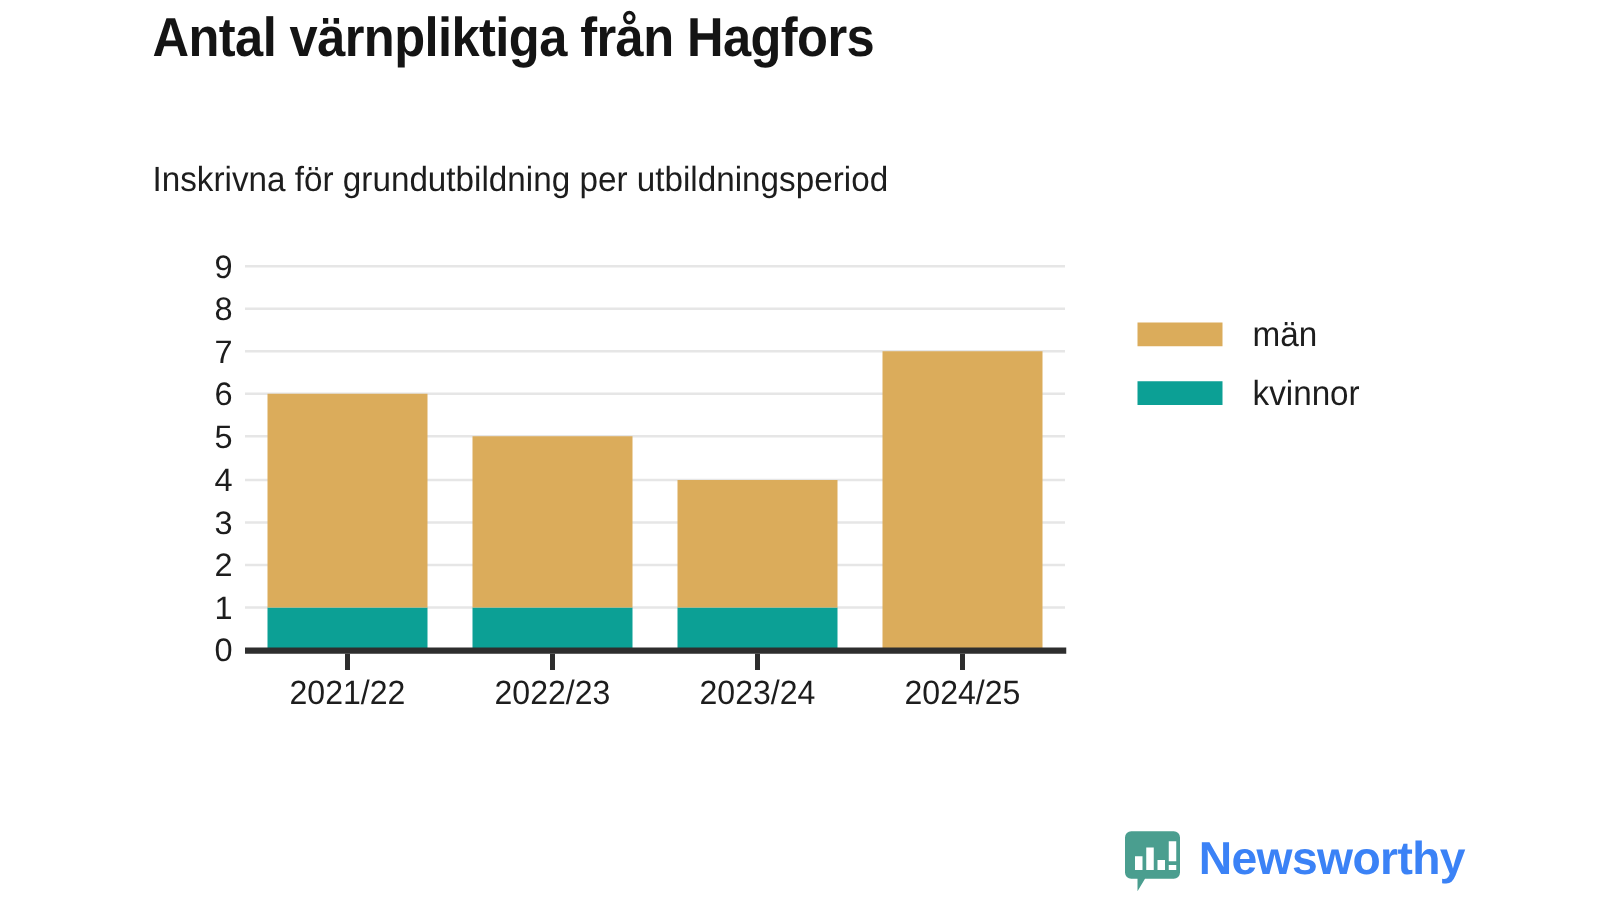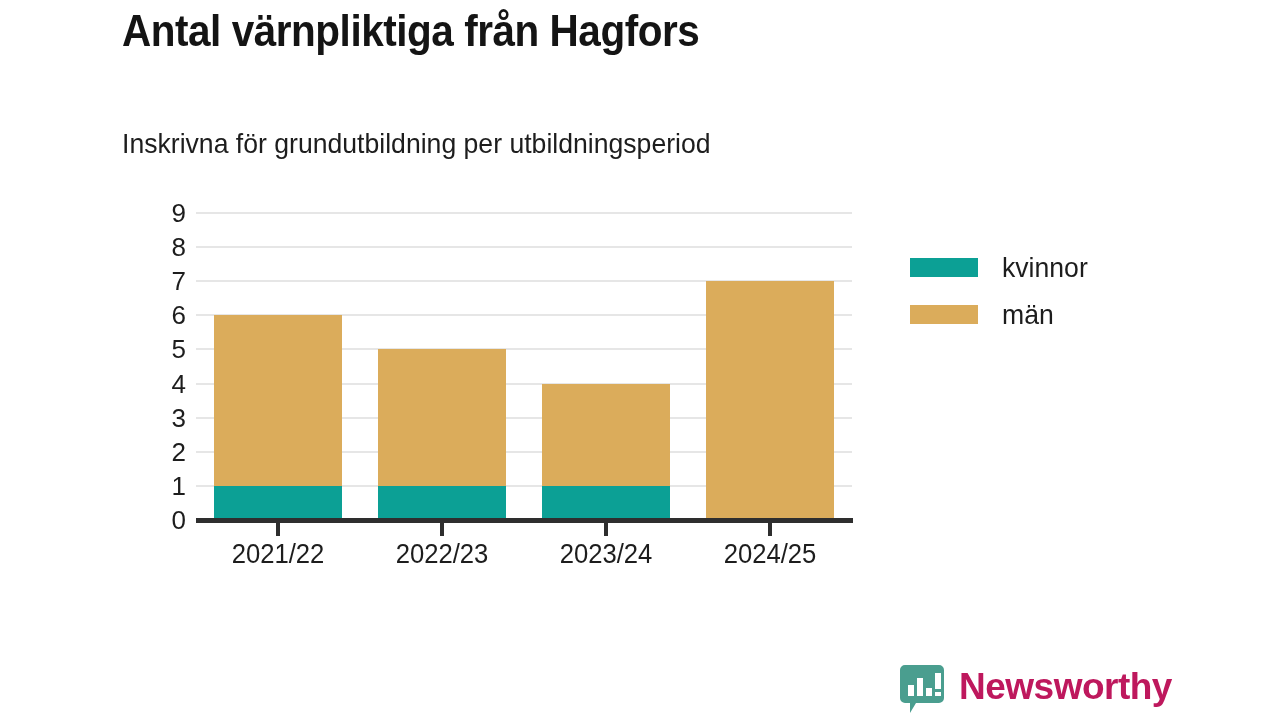--- a/index.html
+++ b/index.html
@@ -155,21 +155,21 @@
   }
   #logo-mark {
     width: 46px;
     height: 50px;
     flex: 0 0 auto;
   }
   #logo-wordmark {
     margin-left: 14px;
     font-size: 37px;
     font-weight: bold;
-    color: #be185d;
+    color: #3b82f6;
     letter-spacing: -0.5px;
     line-height: 1;
     white-space: nowrap;
     transform: translateY(-3px);
   }
 </style>
 </head>
 <body>
 
 <div id="chart-title">Antal värnpliktiga från Hagfors</div>
@@ -223,26 +223,26 @@
     <div class="x-tick" style="left: 440px; background: rgb(46, 46, 46);"></div>
     <div class="x-tick-label" style="left: 362px; color: rgb(29, 29, 29);">2022/23</div>
     <div class="x-tick" style="left: 604px; background: rgb(46, 46, 46);"></div>
     <div class="x-tick-label" style="left: 526px; color: rgb(29, 29, 29);">2023/24</div>
     <div class="x-tick" style="left: 768px; background: rgb(46, 46, 46);"></div>
     <div class="x-tick-label" style="left: 690px; color: rgb(29, 29, 29);">2024/25</div>
   </div>
 
 <div id="legend">
     <div class="legend-row">
+      <span class="legend-swatch" style="background: rgb(219, 172, 91);"></span>
+      <span class="legend-label" style="color: rgb(29, 29, 29);">män</span>
+    </div>
+    <div class="legend-row">
       <span class="legend-swatch" style="background: rgb(12, 160, 149);"></span>
       <span class="legend-label" style="color: rgb(29, 29, 29);">kvinnor</span>
-    </div>
-    <div class="legend-row">
-      <span class="legend-swatch" style="background: rgb(219, 172, 91);"></span>
-      <span class="legend-label" style="color: rgb(29, 29, 29);">män</span>
     </div>
   </div>
 
 <div id="logo">
   <svg id="logo-mark" viewBox="0 0 46 50">
     <path d="M6,1 H40 A5,5 0 0 1 45,6 V34 A5,5 0 0 1 40,39 H17 L11,49 L11,39 H6 A5,5 0 0 1 1,34 V6 A5,5 0 0 1 6,1 Z" fill="#4a9e8f"></path>
     <rect x="9" y="21" width="6" height="11" fill="#ffffff"></rect>
     <rect x="18" y="14" width="6" height="18" fill="#ffffff"></rect>
     <rect x="27" y="24" width="6" height="8" fill="#ffffff"></rect>
     <rect x="36" y="9" width="6" height="16" fill="#ffffff"></rect>

